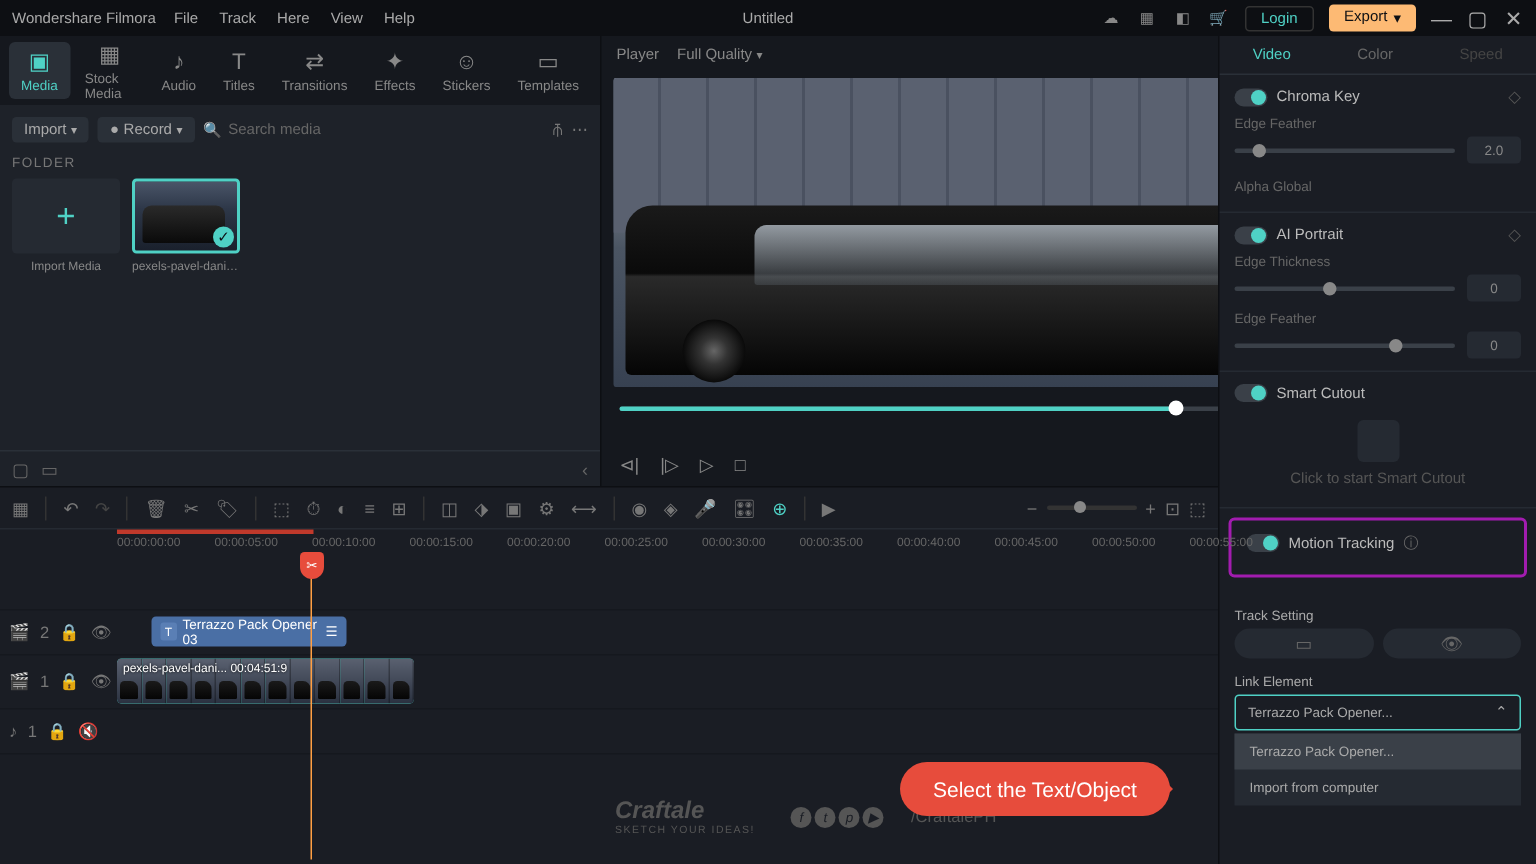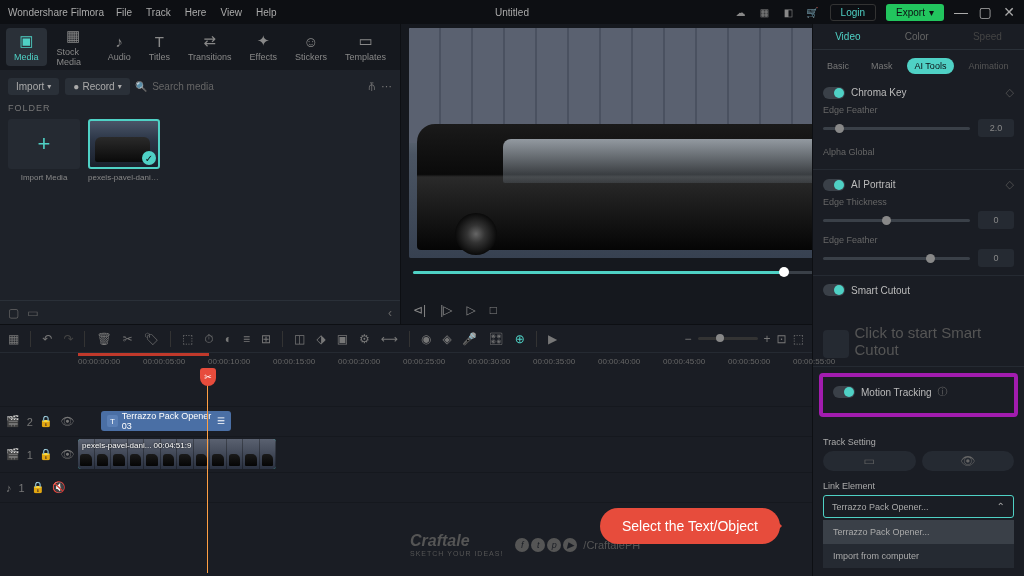--- a/index.html
+++ b/index.html
@@ -4,21 +4,21 @@
 <style>
 *{margin:0;padding:0;box-sizing:border-box;font-family:-apple-system,BlinkMacSystemFont,"Segoe UI",Arial,sans-serif;user-select:none}
 body{background:#1a1d24;color:#c0c4cc;font-size:11px;width:1024px;height:576px;overflow:hidden;position:relative}
 .titlebar{height:24px;background:#0d0f13;display:flex;align-items:center;padding:12px 8px;font-size:10px}
 .titlebar .app-name{color:#aaa;margin-right:12px}
 .titlebar .menu-item{color:#aaa;margin-right:14px;cursor:pointer}
 .titlebar .doc-title{position:absolute;left:50%;transform:translateX(-50%);color:#aaa}
 .titlebar .right-controls{margin-left:auto;display:flex;align-items:center;gap:10px}
 .titlebar .ic{width:14px;height:14px;display:inline-flex;align-items:center;justify-content:center;color:#888}
 .titlebar .login{color:#4fd1c5;border:1px solid #333;padding:2px 10px;border-radius:3px;font-size:10px}
-.titlebar .export{background:#22c55e;color:#0d0f13;padding:3px 10px;border-radius:3px;font-size:10px;display:flex;align-items:flex-start;gap:4px}
+.titlebar .export{background:#fdba74;color:#0d0f13;padding:3px 10px;border-radius:3px;font-size:10px;display:flex;align-items:flex-start;gap:4px}
 .titlebar .win-ctrl{color:#aaa;cursor:pointer;font-size:14px;width:14px;text-align:center}
 .workspace{display:flex;height:300px}
 .media-panel{width:400px;background:#1e2229;display:flex;flex-direction:column}
 .media-tabs{height:46px;background:#15181e;display:flex;align-items:center;padding:0 6px;gap:2px}
 .mtab{display:flex;flex-direction:column;align-items:center;gap:2px;padding:4px 8px;font-size:9px;color:#888;cursor:pointer;border-radius:4px}
 .mtab.active{background:#2a3038;color:#4fd1c5}
 .mtab .micon{font-size:15px}
 .media-body{display:flex;flex:1}
 .media-side{width:100px;background:#1a1d24;padding:6px 4px;font-size:9px}
 .proj-media{background:#2a3038;padding:4px 8px;border-radius:3px;color:#fff;margin-bottom:6px;font-size:10px}
@@ -76,23 +76,23 @@
 .insp-section{padding:8px 10px;border-bottom:1px solid #252a32}
 .insp-row{display:flex;align-items:center;gap:6px;font-size:10px;color:#bbb;margin-bottom:6px}
 .toggle{width:22px;height:12px;background:#3a4048;border-radius:6px;position:relative}
 .toggle.on::after{content:"";position:absolute;right:1px;top:1px;width:10px;height:10px;background:#4fd1c5;border-radius:50%}
 .keyfr{margin-left:auto;color:#555;font-size:11px}
 .param{font-size:9px;color:#666;margin:6px 0 4px}
 .slider-row{display:flex;align-items:center;gap:8px}
 .slider{flex:1;height:3px;background:#3a4048;border-radius:2px;position:relative}
 .slider-h{position:absolute;top:-3px;width:9px;height:9px;background:#888;border-radius:50%}
 .val-box{width:36px;height:18px;background:#252a32;border-radius:3px;font-size:9px;color:#888;display:flex;align-items:center;justify-content:center}
-.cutout-box{height:56px;display:flex;flex-direction:row;align-items:flex-end;justify-content:center;gap:6px;color:#555;font-size:15px}
+.cutout-box{height:56px;display:flex;flex-direction:column;align-items:center;justify-content:center;gap:6px;color:#555;font-size:10px}
 .cutout-icon{width:28px;height:28px;background:#252a32;border-radius:4px}
-.insp-section.bordered{border:4px solid #a21caf;margin:6px;border-radius:4px}
+.insp-section.bordered{border:2px solid #a21caf;margin:6px;border-radius:4px}
 .track-setting{display:flex;gap:6px;margin-top:4px}
 .ts-btn{flex:1;height:20px;background:#252a32;border-radius:10px;display:flex;align-items:center;justify-content:center;color:#666;font-size:12px}
 .link-dropdown{border:1px solid #4fd1c5;border-radius:3px;padding:5px 8px;font-size:9px;color:#aaa;display:flex;align-items:center;margin-top:4px}
 .link-dropdown::after{content:"⌃";margin-left:auto;font-size:10px}
 .dropdown-menu{background:#252a32;margin-top:2px}
 .dd-item{padding:7px 10px;font-size:9px;color:#aaa;cursor:pointer}
 .dd-item.sel{background:#3a4048}
 .timeline{position:absolute;bottom:0;left:0;width:812px;height:252px;background:#1a1d24;border-top:1px solid #0d0f13}
 .tl-toolbar{height:28px;display:flex;align-items:center;padding:0 8px;gap:11px;font-size:12px;color:#777;border-bottom:1px solid #252a32}
 .tl-toolbar .ic{cursor:pointer}
@@ -110,21 +110,21 @@
 .track.spacer{height:34px}
 .track-head{width:78px;display:flex;align-items:center;gap:7px;padding:0 6px;font-size:11px;color:#777}
 .track-body{flex:1;position:relative;height:100%}
 .clip-title{position:absolute;left:23px;top:4px;height:20px;background:#4a6fa5;border-radius:3px;padding:0 6px;display:flex;align-items:center;gap:4px;font-size:9px;color:#fff;width:130px}
 .clip-title::before{content:"T";background:#5a7fb5;width:12px;height:12px;border-radius:2px;font-size:8px;display:flex;align-items:center;justify-content:center}
 .clip-video{position:absolute;left:0;top:2px;height:30px;width:198px;background:#4fd1c5;border-radius:3px;overflow:hidden;display:flex}
 .clip-video .frame{flex:1;background:linear-gradient(180deg,#5a6170,#2a3140);border-right:1px solid rgba(0,0,0,0.3);position:relative}
 .clip-video .frame::after{content:"";position:absolute;bottom:3px;left:2px;right:2px;height:12px;background:linear-gradient(180deg,#1a1a1a,#050505);border-radius:3px 5px 1px 1px}
 .clip-label{position:absolute;left:4px;top:2px;font-size:8px;color:#fff;z-index:2;text-shadow:0 0 2px #000}
 .ruler-fill{position:absolute;left:78px;top:0;width:131px;height:3px;background:#c0392b}
-.watermark{position:absolute;bottom:16px;left:410px;display:flex;align-items:center;gap:6px;font-size:13px;color:#555;font-style:italic}
+.watermark{position:absolute;bottom:16px;left:410px;display:flex;align-items:center;gap:18px;font-size:13px;color:#555;font-style:italic}
 .watermark .brand{font-weight:bold;font-size:16px}
 .watermark .sub{font-size:7px;letter-spacing:1px;font-style:normal}
 .watermark .soc{display:flex;gap:2px;margin-left:6px}
 .watermark .sc{width:14px;height:14px;background:#555;border-radius:50%;color:#1a1d24;font-size:9px;display:flex;align-items:center;justify-content:center}
 .callout{position:absolute;bottom:32px;left:600px;background:#e74c3c;color:#fff;padding:10px 22px;border-radius:18px;font-size:14px;font-weight:500;z-index:10}
 .callout::after{content:"";position:absolute;right:-10px;top:50%;transform:translateY(-50%);border:8px solid transparent;border-left-color:#e74c3c}
 </style>
 </head>
 <body>
 
@@ -210,20 +210,25 @@
       </div>
     </div>
     <div class="media-footer">
       <span class="ic">▢</span>
       <span class="ic">▭</span>
       <span class="ic" style="margin-left:auto">‹</span>
     </div>
   </div>
 
   <div class="preview-panel">
+    <div class="preview-top">
+      <span>Player</span>
+      <span class="sel">Full Quality</span>
+      <span class="dots">⋯</span>
+    </div>
     <div class="video-view">
       <div class="video-scene">
         <div class="building"></div>
         <div class="car">
             <div class="wheel back"></div>
             <div class="wheel front"></div>
           </div>
         <div class="text-overlay">I'm Here</div>
       </div>
     </div>
@@ -248,26 +253,20 @@
       <span class="ctl">⛶</span>
     </div>
   </div>
 </div>
 
 <div class="inspector">
   <div class="insp-tabs">
     <span class="insp-tab active">Video</span>
     <span class="insp-tab">Color</span>
     <span class="insp-tab" style="color:#444">Speed</span>
-  </div>
-  <div class="insp-subtabs">
-    <span class="insp-sub">Basic</span>
-    <span class="insp-sub">Mask</span>
-    <span class="insp-sub active">AI Tools</span>
-    <span class="insp-sub dim">Animation</span>
   </div>
   <div class="insp-section">
     <div class="insp-row">
         <div class="toggle on"></div>
         <span>Chroma Key</span>
         <span class="keyfr">◇</span>
       </div>
     <div class="param">Edge Feather</div>
     <div class="slider-row">
         <div class="slider">

